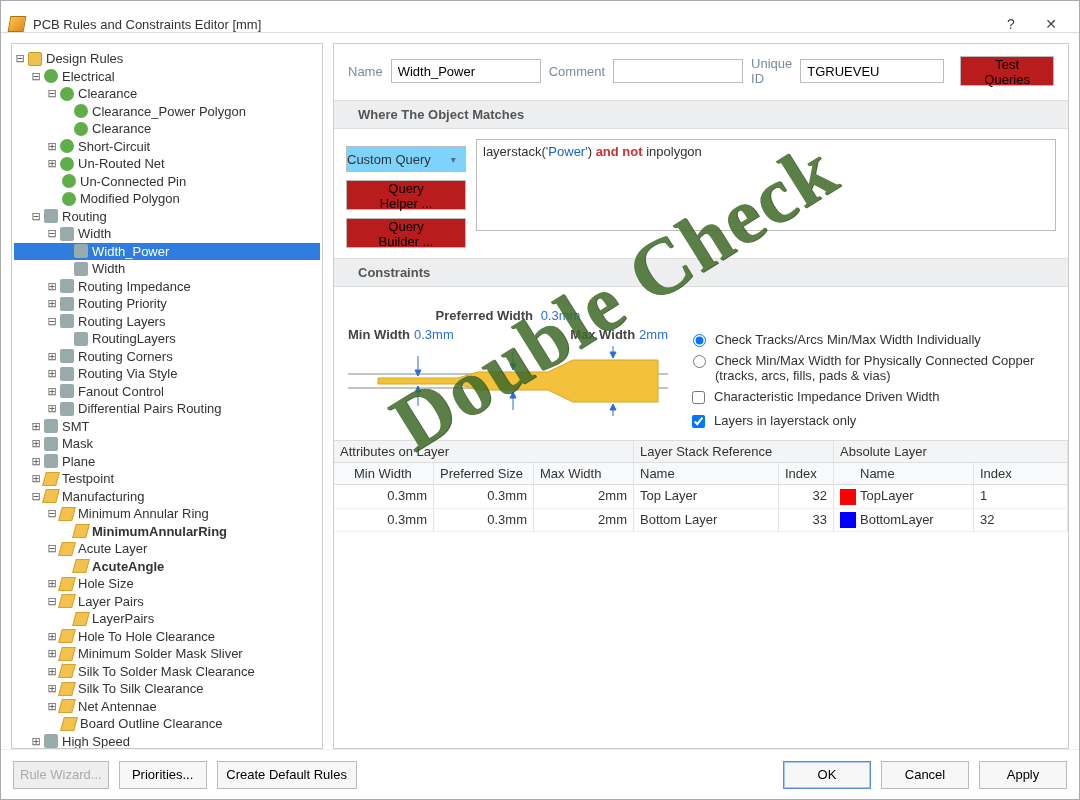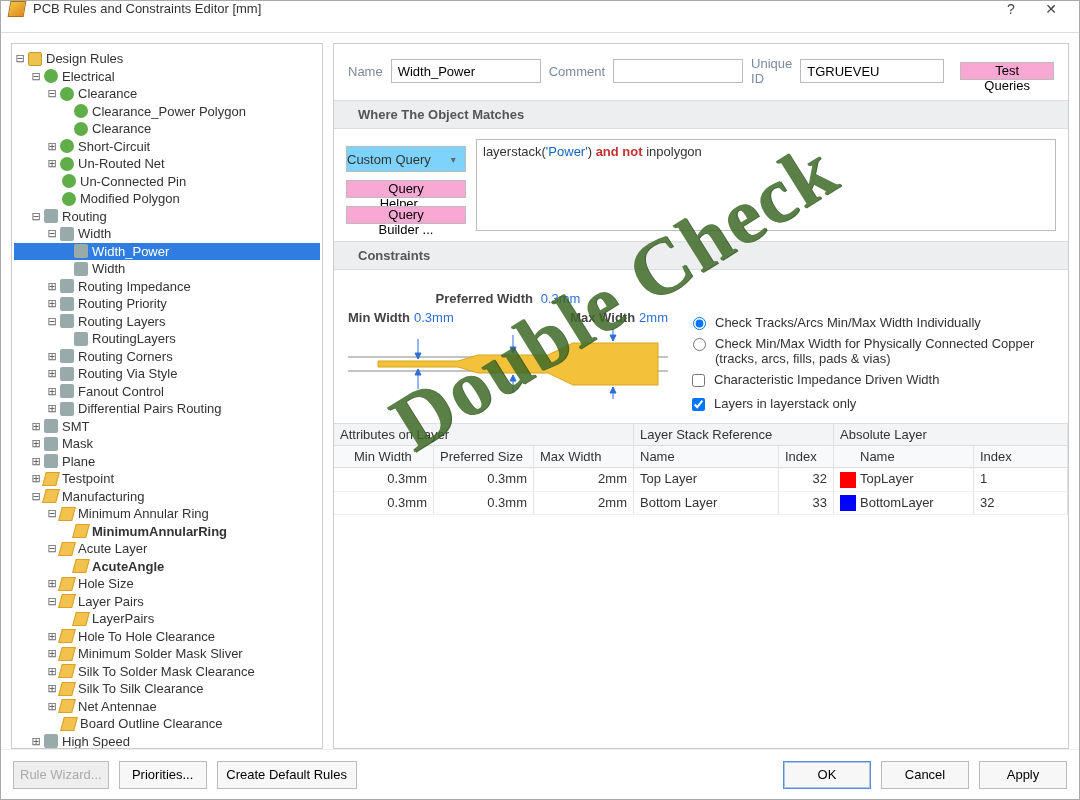--- a/index.html
+++ b/index.html
@@ -1,39 +1,39 @@
 <!DOCTYPE html>
 <html><head>
 <meta charset="utf-8">
 <style>
   * { box-sizing: border-box; font-family: "Segoe UI", Tahoma, sans-serif; }
   body { margin: 0; background: #fff; font-size: 13px; color: #333; }
   .window { width: 1080px; height: 800px; border: 1px solid #aaa; display: flex; flex-direction: column; box-shadow: 0 4px 20px rgba(0,0,0,0.2); }
-  .titlebar { height: 32px; display: flex; align-items: flex-start; padding: 0 8px; border-bottom: 1px solid #ddd; }
+  .titlebar { height: 32px; display: flex; align-items: flex-end; padding: 0 8px; border-bottom: 1px solid #ddd; }
   .titlebar .icon { width: 16px; height: 16px; background: linear-gradient(135deg,#f5c542,#e08b1e); border:1px solid #b07010; margin-right: 8px; transform: skewX(-10deg); }
   .titlebar .title { flex: 1; font-size: 13px; }
   .titlebar .ctl { width: 40px; text-align: center; font-size: 14px; color: #444; cursor: default; }
   .body { flex: 1; display: flex; padding: 10px 10px 0 10px; gap: 10px; min-height: 0; }
   .treepanel { width: 312px; border: 1px solid #ccc; padding: 6px 2px; overflow: hidden; }
   .tree { font-size: 13px; line-height: 17.5px; color: #333; }
   .row { display: flex; align-items: center; white-space: nowrap; height: 17.5px; }
   .row .exp { width: 12px; text-align: center; color: #666; font-size: 11px; margin-right: 2px; }
   .row .ic { width: 14px; height: 14px; margin-right: 4px; display:inline-block; }
   .ic-folder { background: #efc14e; border:1px solid #c49a2a; border-radius:2px; }
   .ic-green { background: #5fae4a; border-radius:50%; }
   .ic-rule { background: #f2c14e; border:1px solid #d9a12a; transform: skewX(-15deg); }
   .ic-cat  { background: #9aa; border-radius:2px; }
   .row.sel { background: #2f7de1; color: #fff; }
   .row.bold { font-weight: bold; }
   .ind { display:inline-block; }
   .rightpanel { flex: 1; border: 1px solid #ccc; display: flex; flex-direction: column; overflow:hidden; }
   .rp-top { display:flex; align-items:center; gap:8px; padding: 12px 14px 14px 14px; }
   .lbl { color: #7a8aa0; font-size: 13px; }
   .txtin { border:1px solid #bbb; height:24px; padding: 2px 6px; font-size:13px; background:#fff; }
-  .btn { border:1px solid #bbb; background:#f9a8d4; height:18px; padding:0 23px; font-size:13px; cursor:default; }
+  .btn { border:1px solid #bbb; background:#b91c1c; height:30px; padding:0 23px; font-size:13px; cursor:default; }
   .section-h { background:#eceef0; padding:6px 24px; font-weight:bold; border-top:1px solid #ddd; border-bottom:1px solid #ddd; color:#555; }
   .matches { padding:10px 12px; display:flex; gap:10px; align-items:flex-start; }
   .leftbtns { display:flex; flex-direction:column; gap:8px; }
   .drop { border:1px solid #bbb; background:#7dd3fc; height:26px; padding:0 0; display:flex; align-items:center; gap:20px;margin-top:7px; }
   .drop .caret { font-size:10px; color:#666; }
   .querybox { flex:1; border:1px solid #bbb; height:92px; padding:4px 6px; font-family: Consolas, monospace; font-size:13px; background:#fff; }
   .q-str { color:#1265c4; }
   .q-kw  { color:#c63232; font-weight:bold; }
   .constraints { padding:12px 14px 6px 14px; display:flex; gap:20px; }
   .diagram { width:320px;margin-top:9px; }

